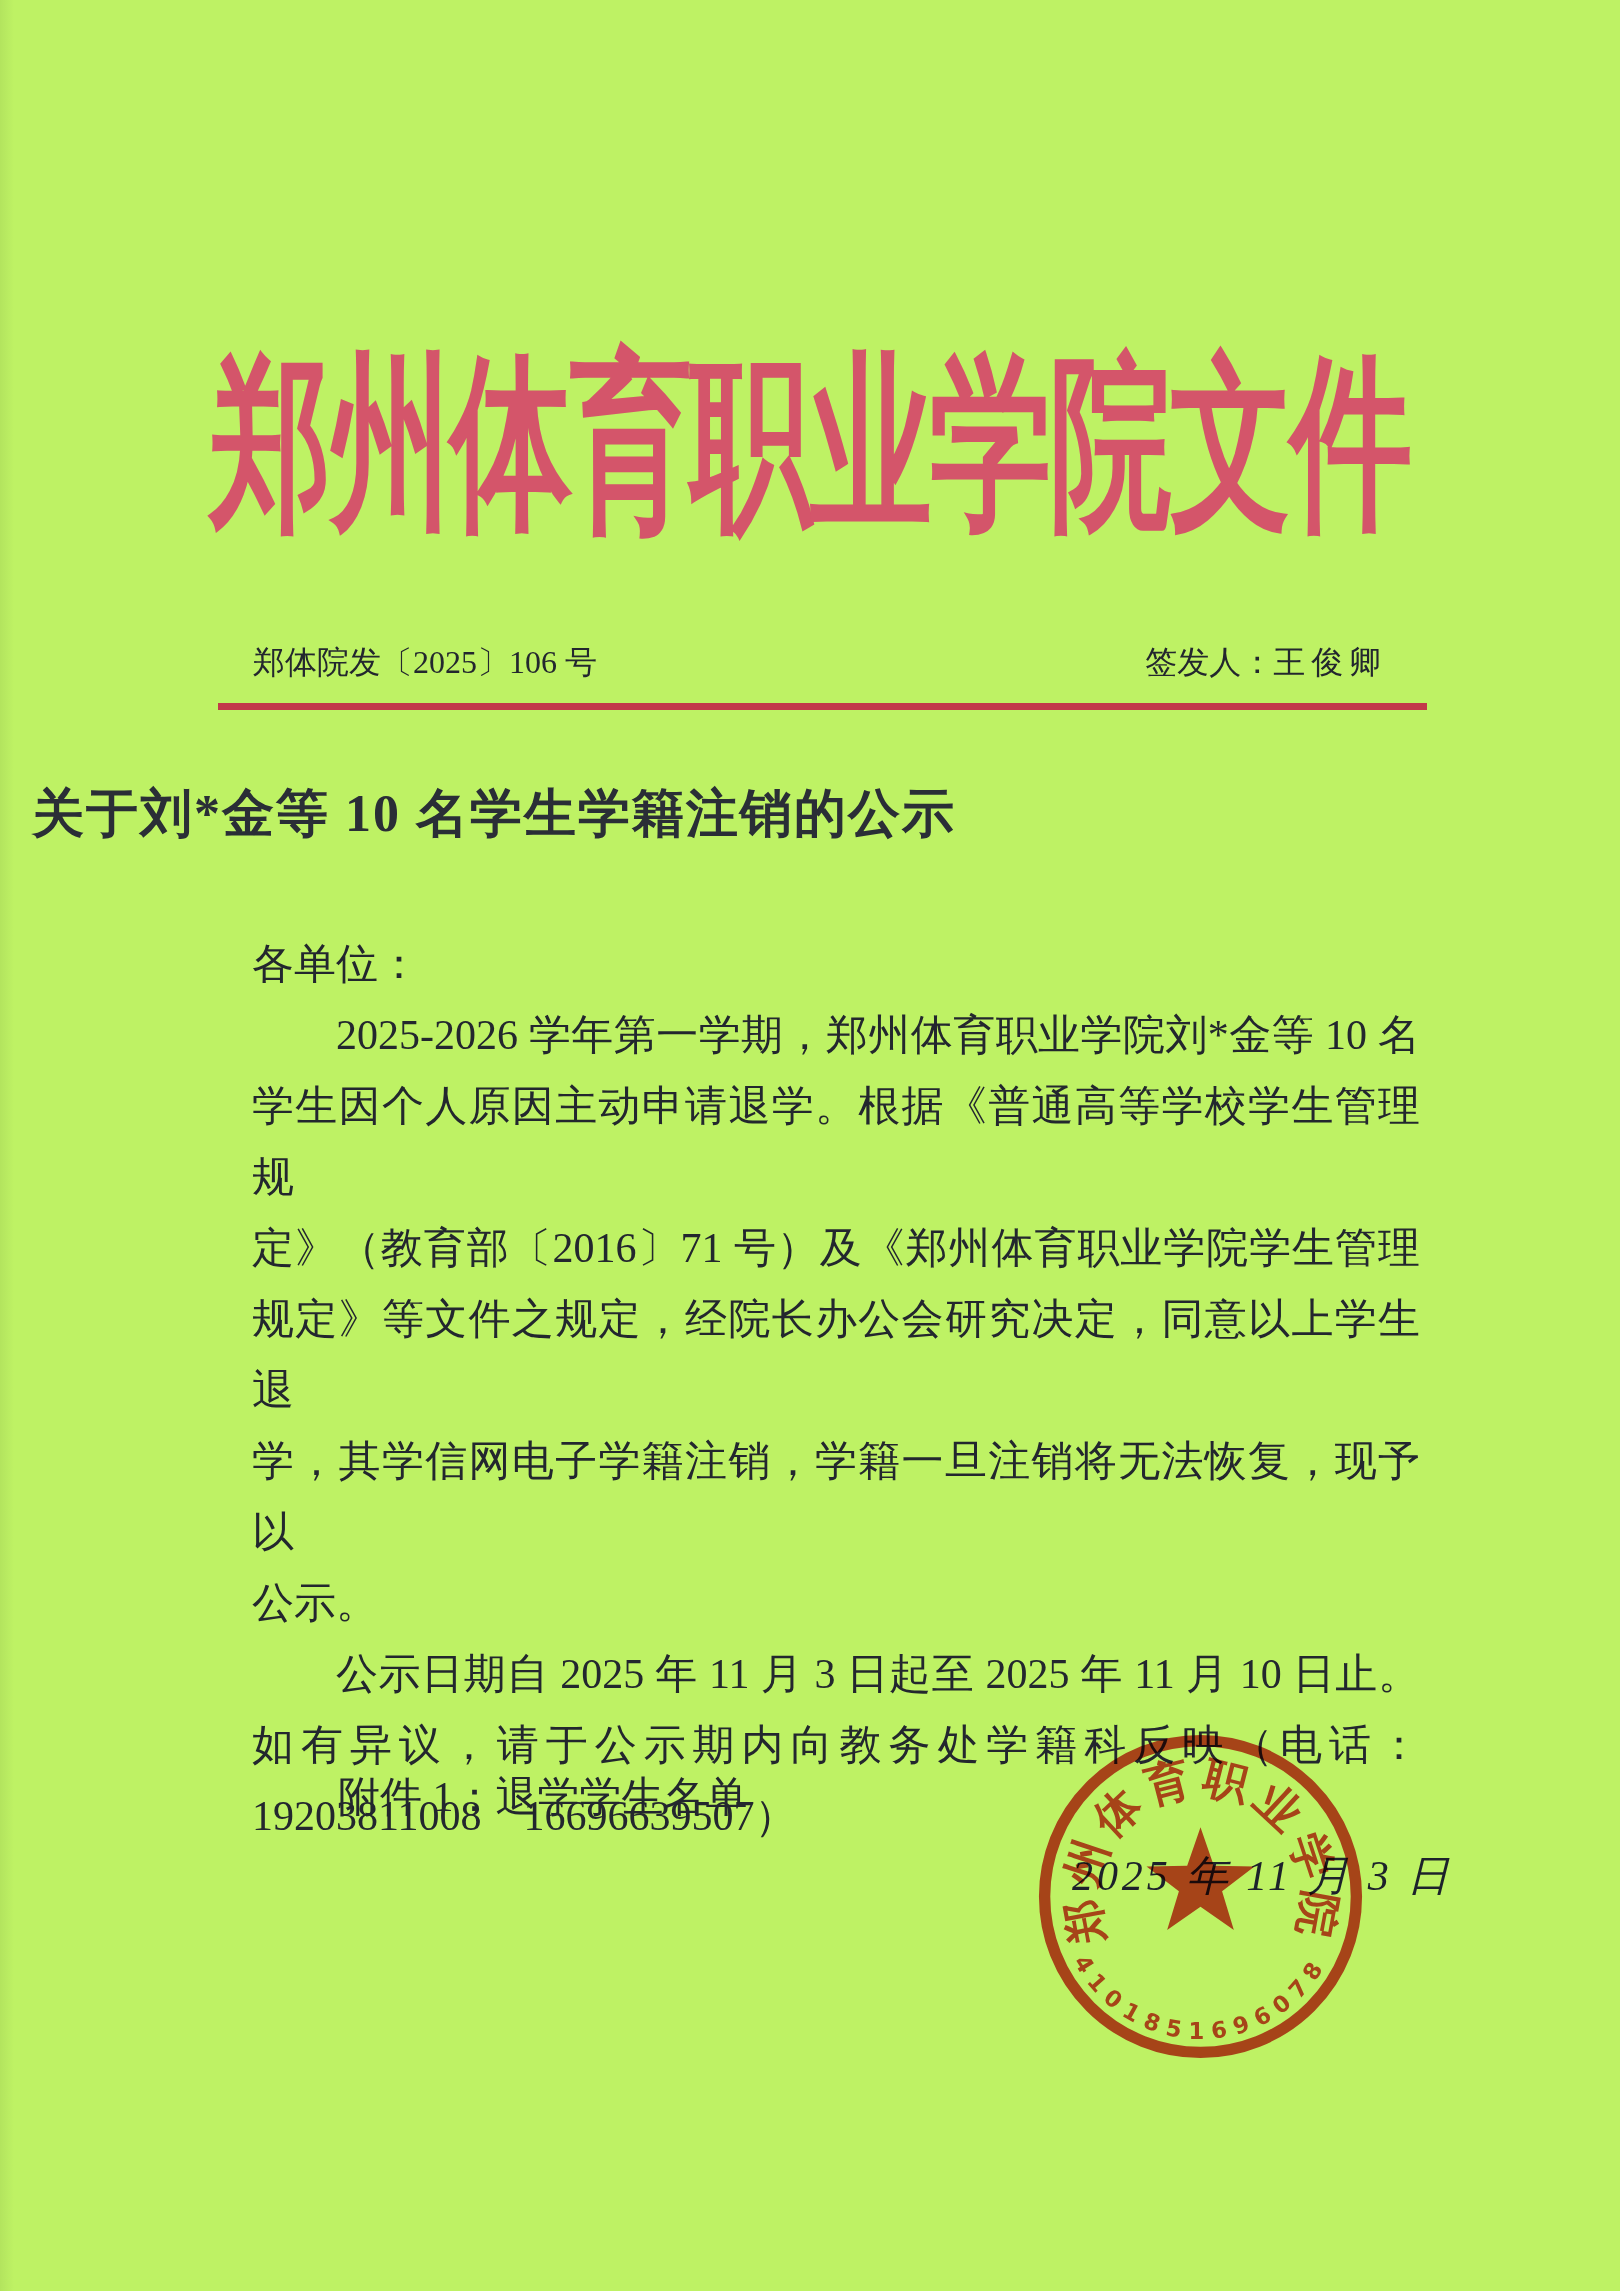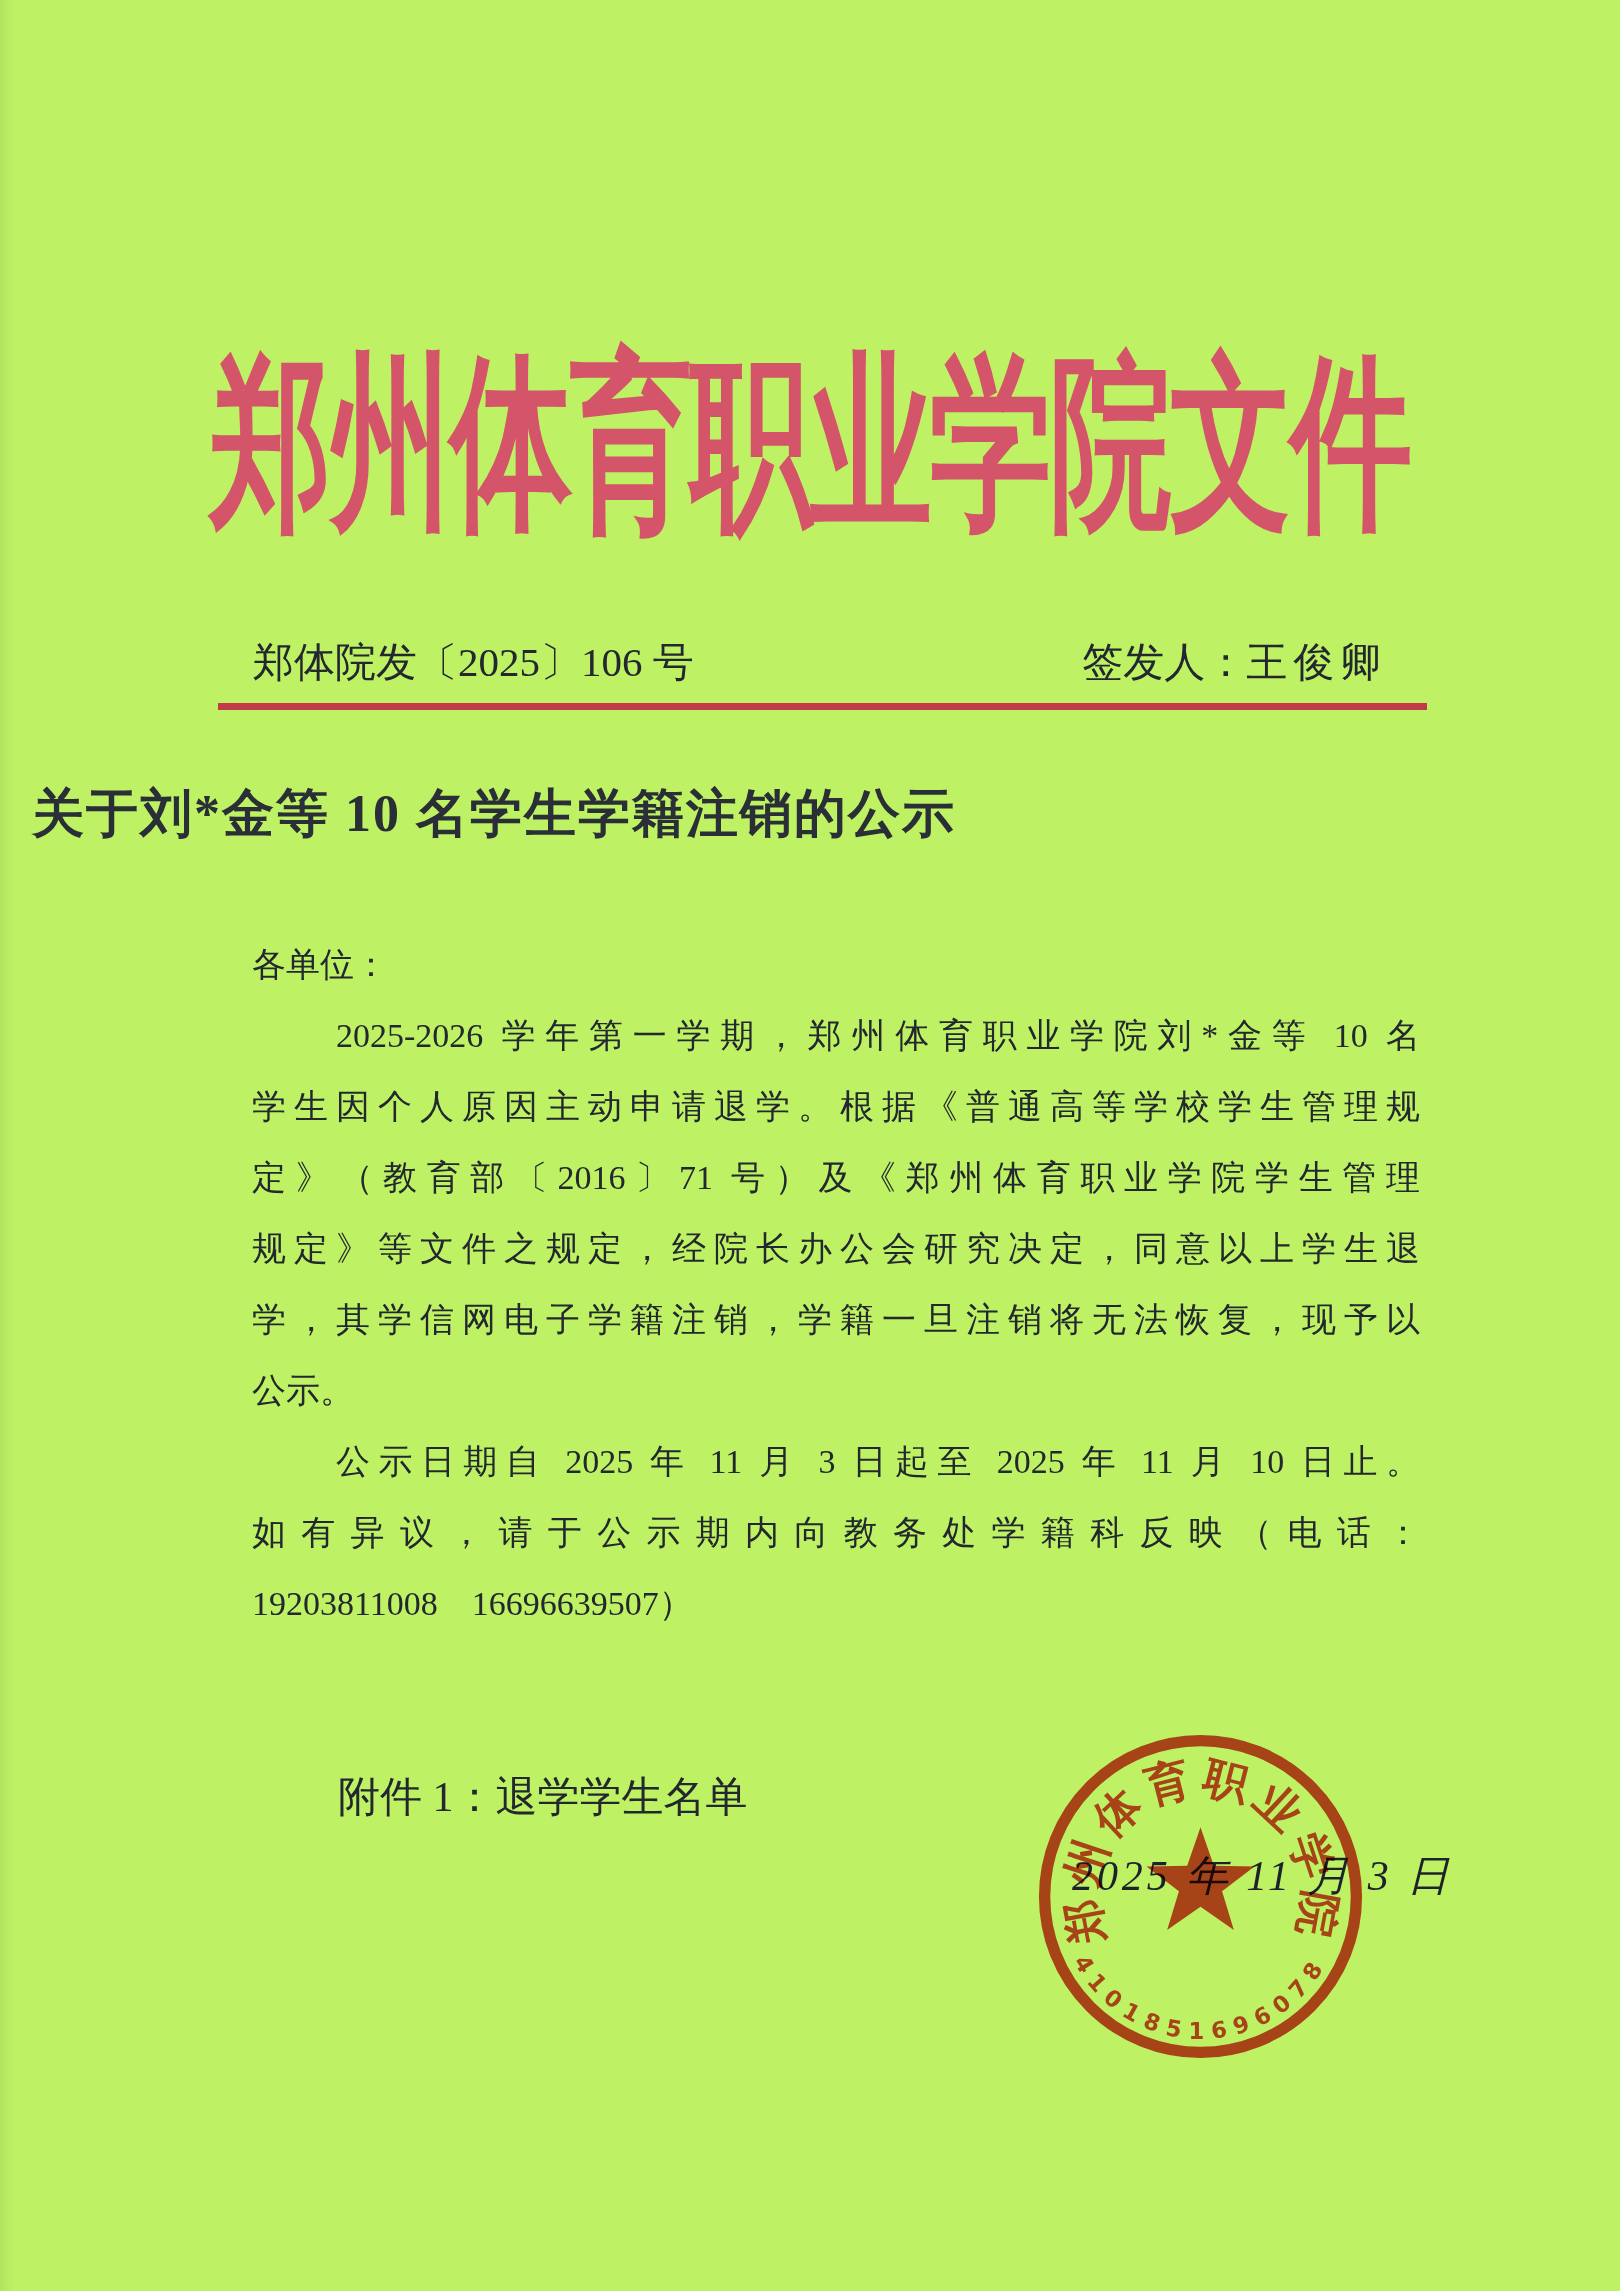--- a/index.html
+++ b/index.html
@@ -22,34 +22,34 @@
   .masthead{position:absolute;top:370px;left:0;width:100%;text-align:center;}
   .masthead-text{
     display:inline-block;font-size:122px;font-weight:bold;line-height:147px;
     color:var(--masthead-red);letter-spacing:-2px;white-space:nowrap;
     transform:scaleY(1.55);transform-origin:50% 50%;
   }
 
   .docmeta{
     position:absolute;top:633px;left:253px;right:233px;
     display:flex;justify-content:space-between;align-items:baseline;
-    font-size:41px;line-height:59px;
+    font-size:32px;line-height:59px;
   }
   .issuer-name{letter-spacing:5.9px;}
 
   .rule{position:absolute;top:703px;left:218px;width:1209px;height:6.9px;
     background:var(--rule-red);}
 
   .title{
     position:absolute;top:779px;left:0;width:100%;margin:0;
     font-size:52px;font-weight:bold;color:#2a2e36;letter-spacing:2px;padding-left:32px;
   }
 
   .body{position:absolute;top:929px;left:252px;width:1168px;
-    font-size:34px;line-height:71px;}
+    font-size:42px;line-height:71px;}
   .body-line{white-space:pre-wrap;}
   .body-line.just{text-align:justify;text-align-last:justify;}
   .body-line.ind{text-indent:84px;}
 
   .attachment{position:absolute;top:1762px;left:338px;
     font-size:42px;line-height:71px;white-space:pre-wrap;}
 
   .date{position:absolute;top:1848px;left:1072px;z-index:1;
     font-size:42px;letter-spacing:3.9px;color:#1d222b;white-space:pre;font-style:italic;}
 

